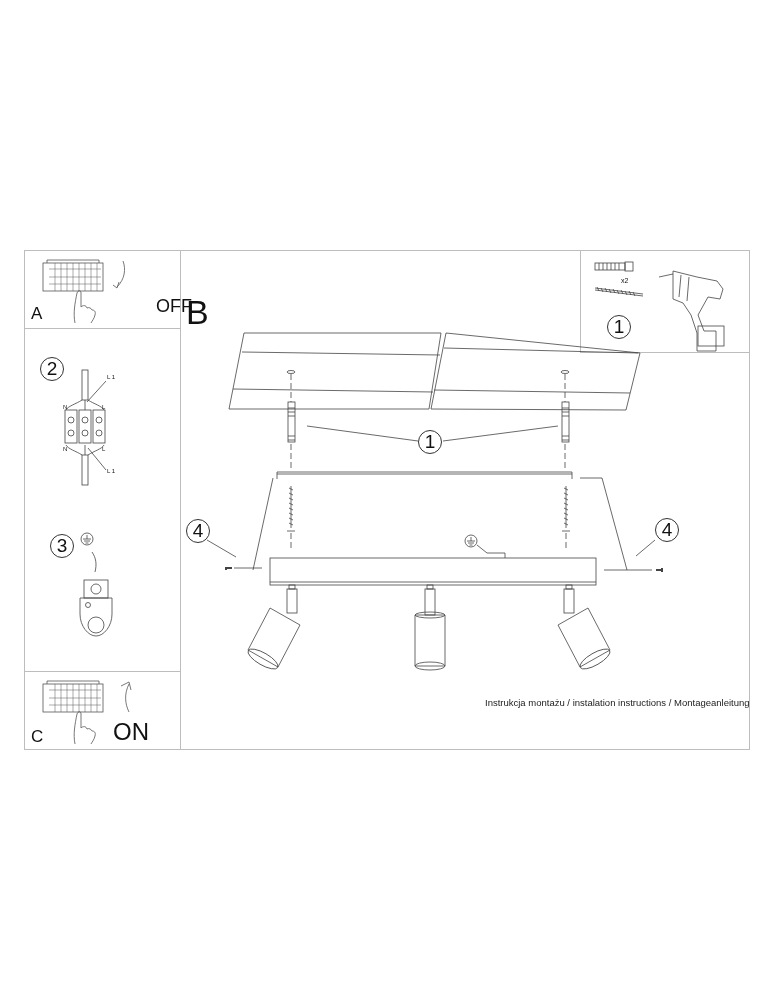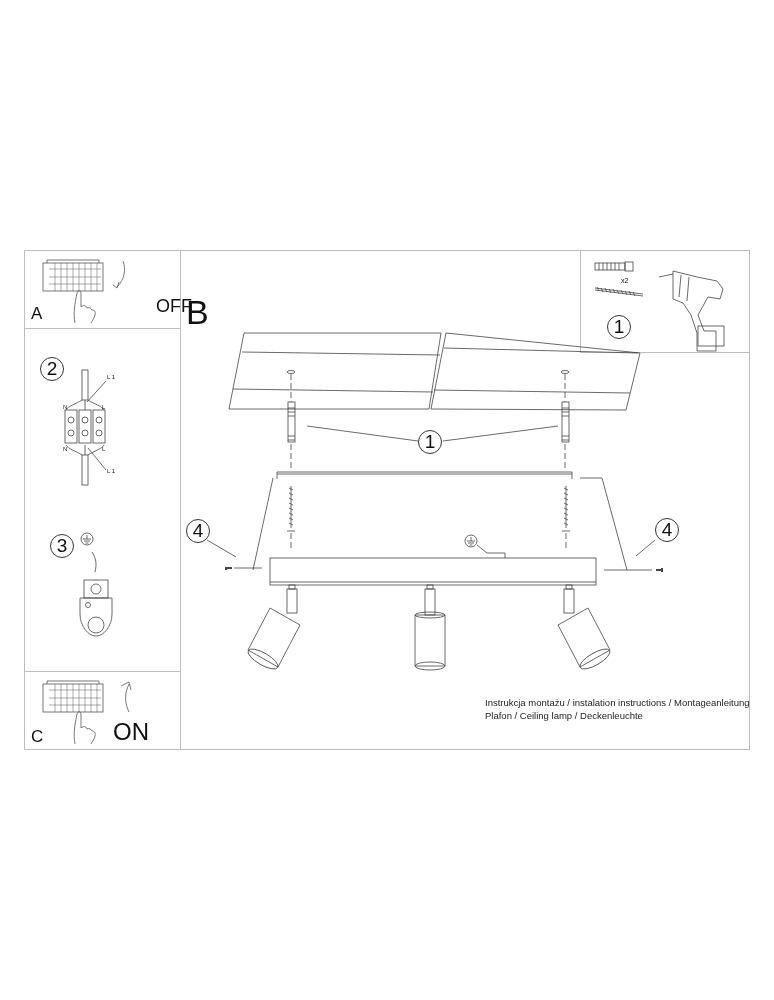--- a/index.html
+++ b/index.html
@@ -216,14 +216,13 @@
     </g>
   </g>
 </svg>
 
 <div class="circ" style="left:418px;top:430px;">1</div>
 <div class="circ" style="left:186px;top:519px;">4</div>
 <div class="circ" style="left:655px;top:518px;">4</div>
 
 <div class="caption">
   <div>Instrukcja montażu / instalation instructions / Montageanleitung</div>
-  <div>Plafon / Ceiling lamp / Deckenleuchte</div>
 </div>
 
 </body></html>

